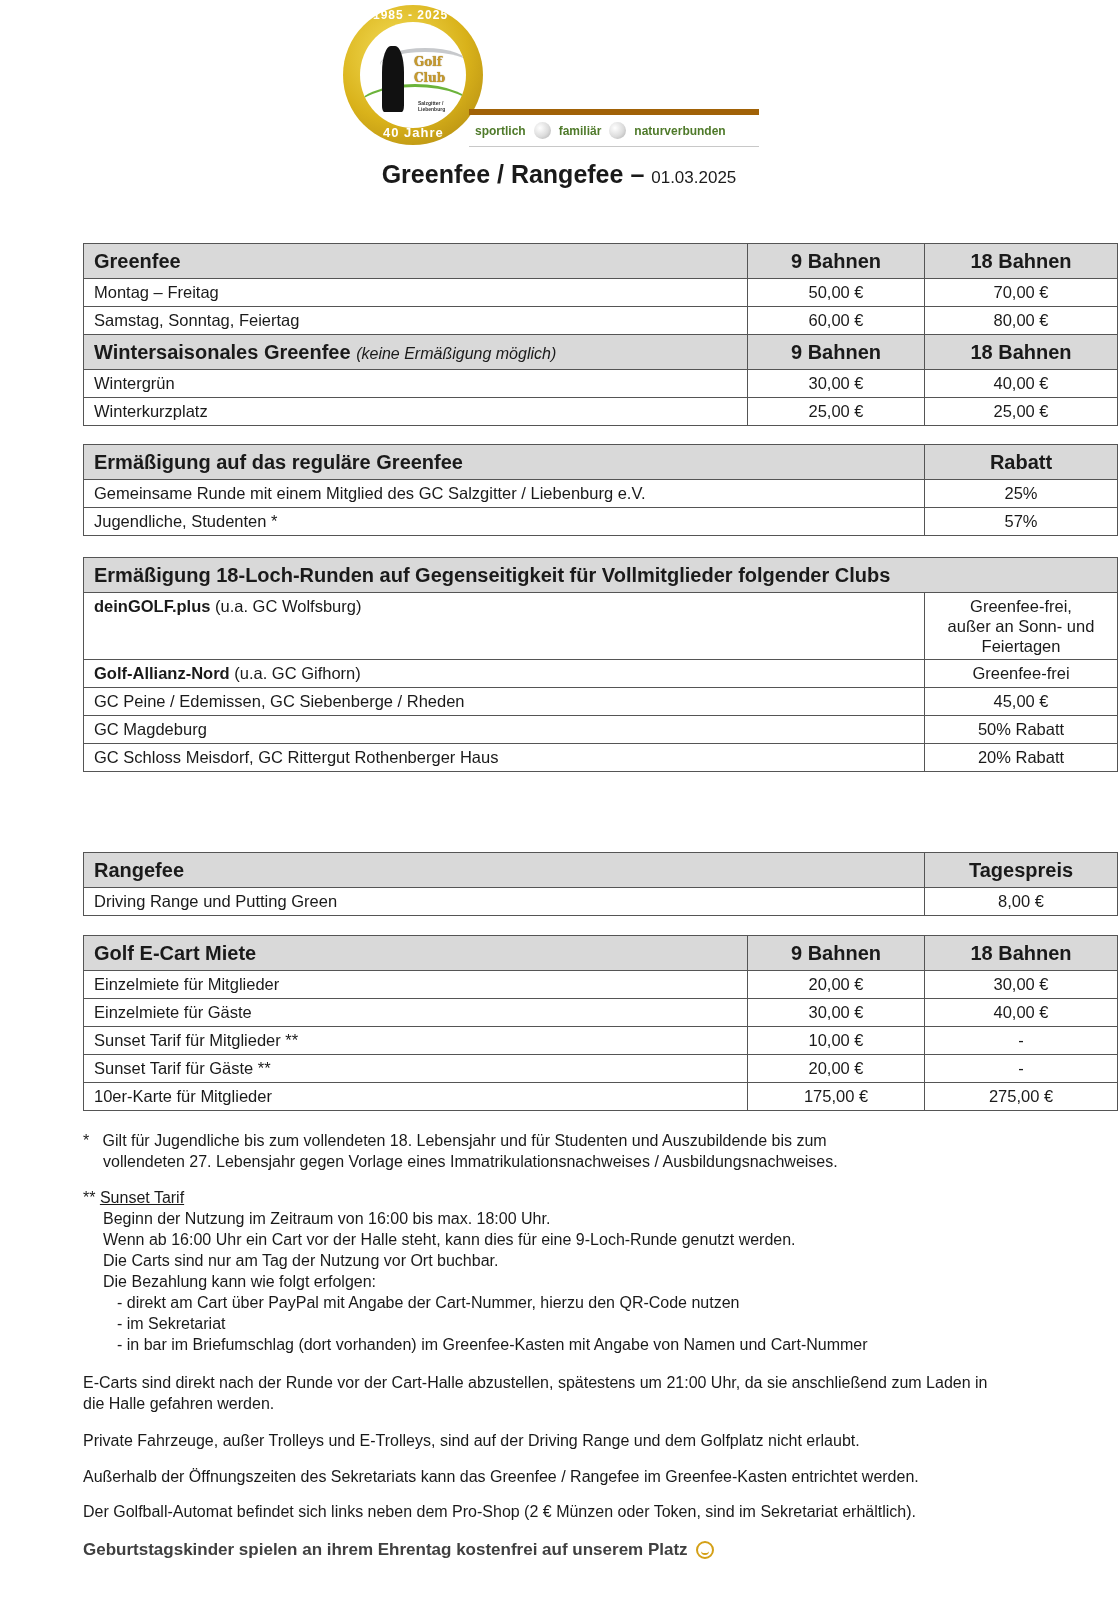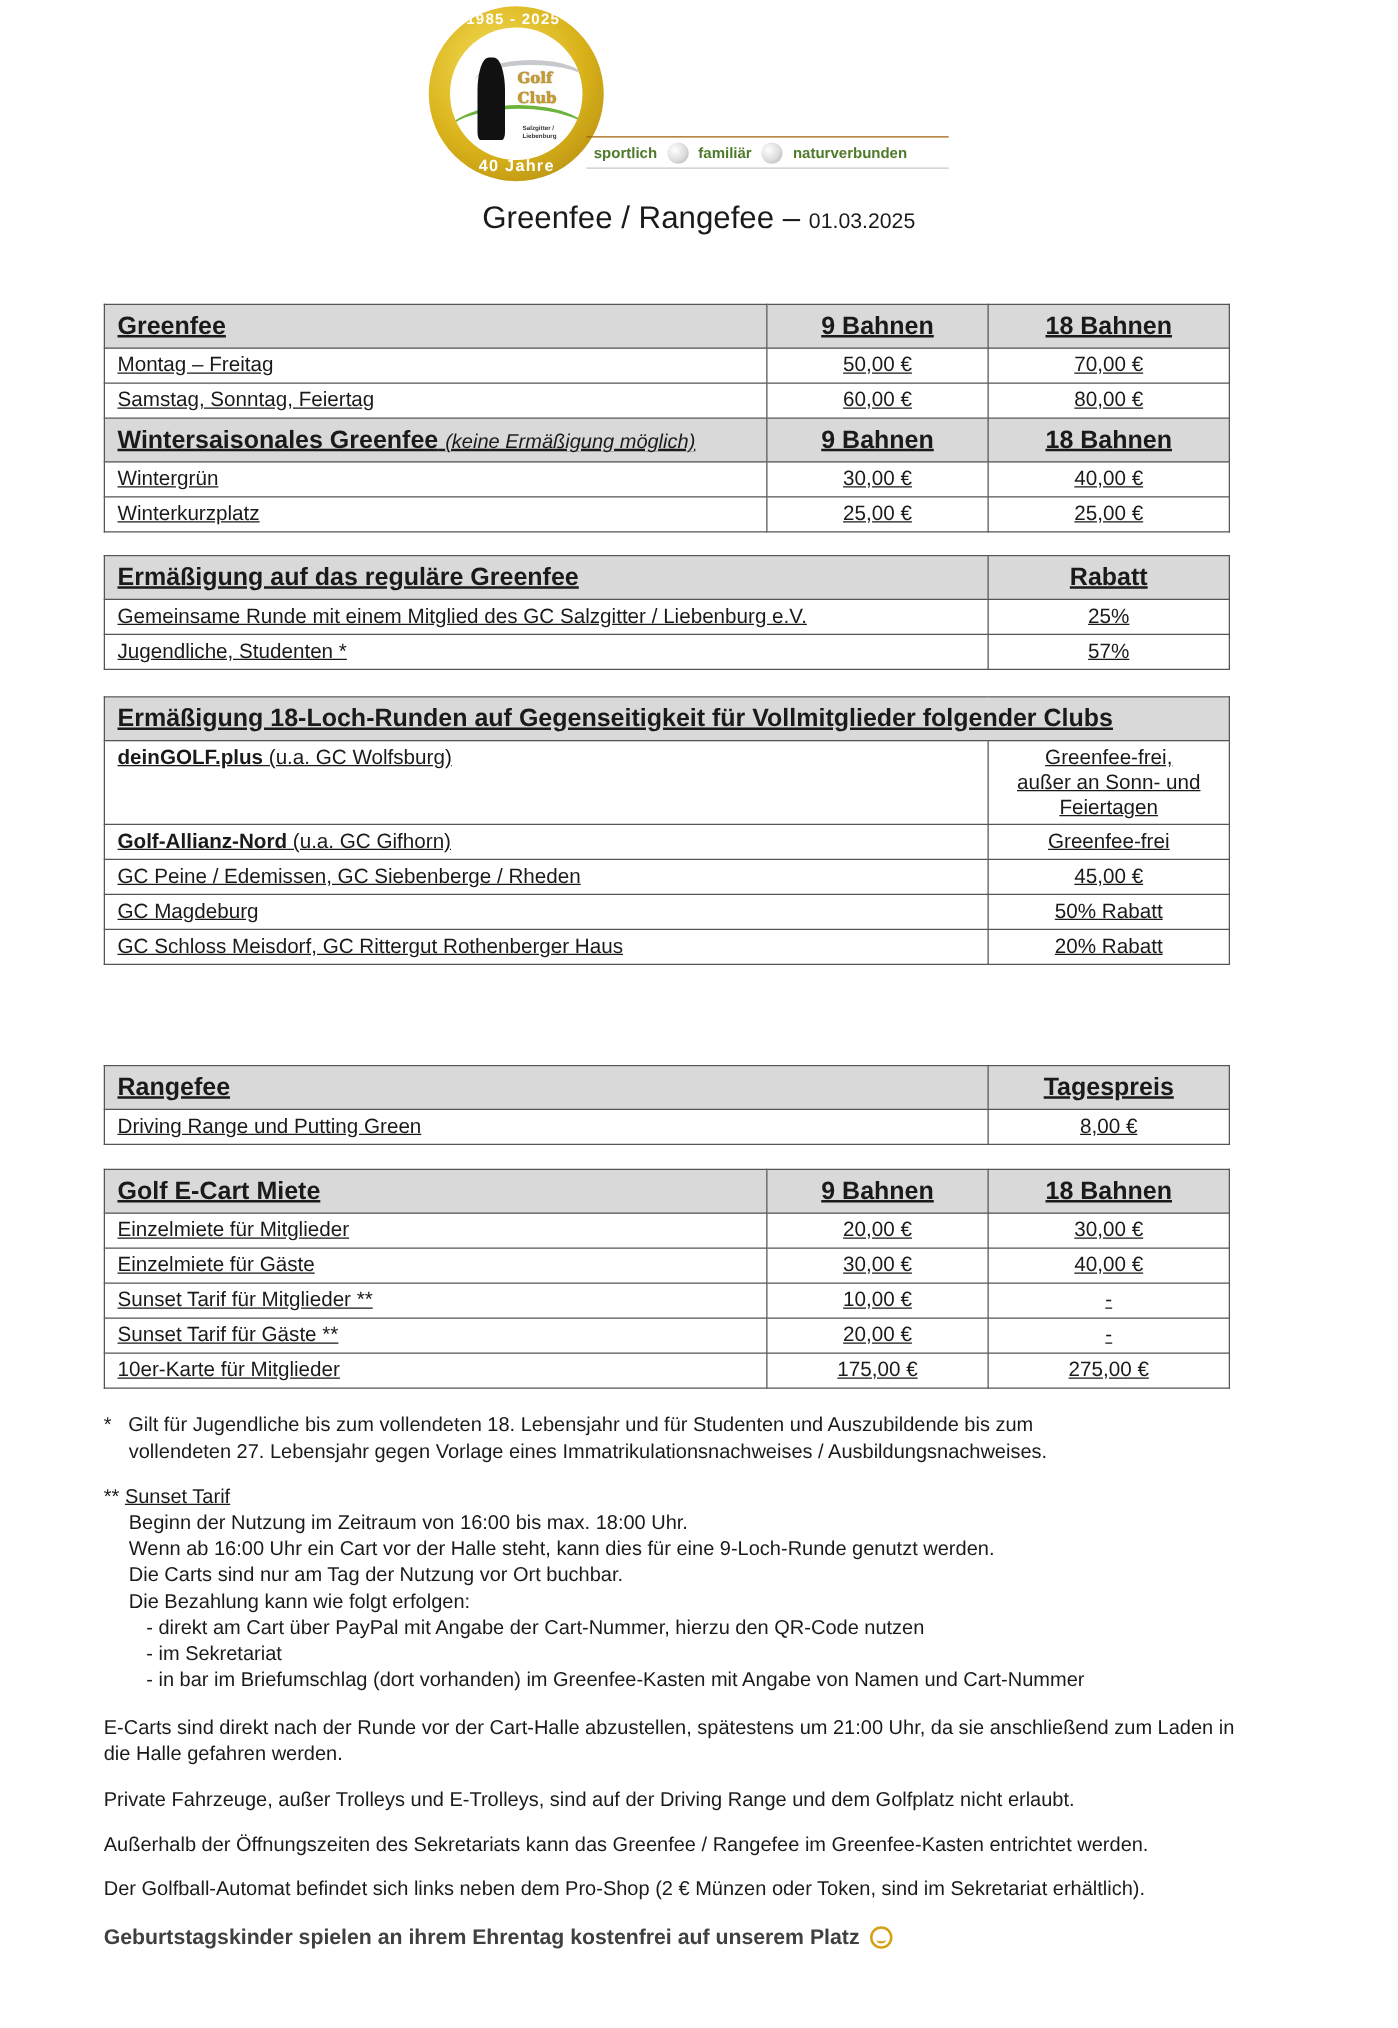--- a/index.html
+++ b/index.html
@@ -10,30 +10,30 @@
             background: radial-gradient(circle at 40% 35%, #f5df5a 0%, #d9b21a 55%, #a88110 100%); }
     .logo-inner { position: absolute; left: 17px; top: 17px; width: 106px; height: 106px; border-radius: 50%;
                   background: #ffffff; overflow: hidden; }
     .logo-hill { position: absolute; left: -5px; top: 62px; width: 120px; height: 50px; border-top: 3px solid #6bb33a; border-radius: 50% 50% 0 0; }
     .logo-sky { position: absolute; left: 20px; top: 26px; width: 90px; height: 30px; border-top: 4px solid #c7c9cc; border-radius: 50% 50% 0 0; }
     .golfer { position: absolute; left: 22px; top: 24px; width: 22px; height: 66px; background: #111; border-radius: 40% 40% 10% 10%; }
     .logo-golf { position: absolute; left: 54px; top: 32px; font-family: "DejaVu Serif", serif; font-weight: bold; font-size: 12px; line-height: 16px; color: #c79a2d; text-shadow: 0 0 1px #6b5310; }
     .logo-sub { position: absolute; left: 58px; top: 78px; font-size: 5px; line-height: 6px; color: #333; font-weight: bold; }
     .logo-top { position: absolute; left: 30px; top: 3px; font-size: 12px; color: #fff; font-weight: bold; letter-spacing: 1px; }
     .logo-bot { position: absolute; left: 40px; top: 120px; font-size: 13px; color: #fff; font-weight: bold; letter-spacing: 1px; }
-    .slogan { position: absolute; left: 126px; top: 104px; width: 290px; height: 26px; border-top: 1px solid #a16207; border-bottom: 1px solid #c8c8c8;
+    .slogan { position: absolute; left: 126px; top: 104px; width: 290px; height: 38px; border-top: 6px solid #a16207; border-bottom: 1px solid #c8c8c8;
               display: flex; align-items: center; gap: 8px; padding-left: 6px; box-sizing: border-box; }
     .slogan span.word { color: #4f7a2a; font-weight: bold; font-size: 12px; }
     .ball { width: 17px; height: 17px; border-radius: 50%; background: radial-gradient(circle at 35% 35%, #ffffff 0%, #dcdcdc 55%, #a9a9a9 100%); }
 
     .title { position: absolute; left: 0; width: 1118px; top: 160px; text-align: center; }
-    .title .main { font-size: 25px; }
+    .title .main { font-size: 25px; font-weight: bold; }
     .title .date { font-size: 17px; margin-top: 48px; }
 
-    table.fees { position: absolute; left: 83px; width: 901px; border-collapse: collapse; text-decoration: underline; }
+    table.fees { position: absolute; left: 83px; width: 1035px; border-collapse: collapse; }
     table.fees td { border: 1px solid #555; padding: 0 10px; height: 27px; font-size: 16.5px; vertical-align: middle; }
     table.fees tr.head td { background: #d9d9d9; height: 34px; font-weight: bold; font-size: 20px; }
     table.fees td.c { text-align: center; }
     .col1 { width: 156px; } .col2 { width: 172px; }
     .it { font-style: italic; font-weight: normal; font-size: 16px; }
     td.multi { vertical-align: top !important; padding-top: 3px !important; padding-bottom: 3px !important; line-height: 20px; }
 
     .notes { position: absolute; left: 83px; width: 940px; font-size: 16px; line-height: 21px; }
     .notes p { margin: 0; }
     .ind { padding-left: 20px; }

